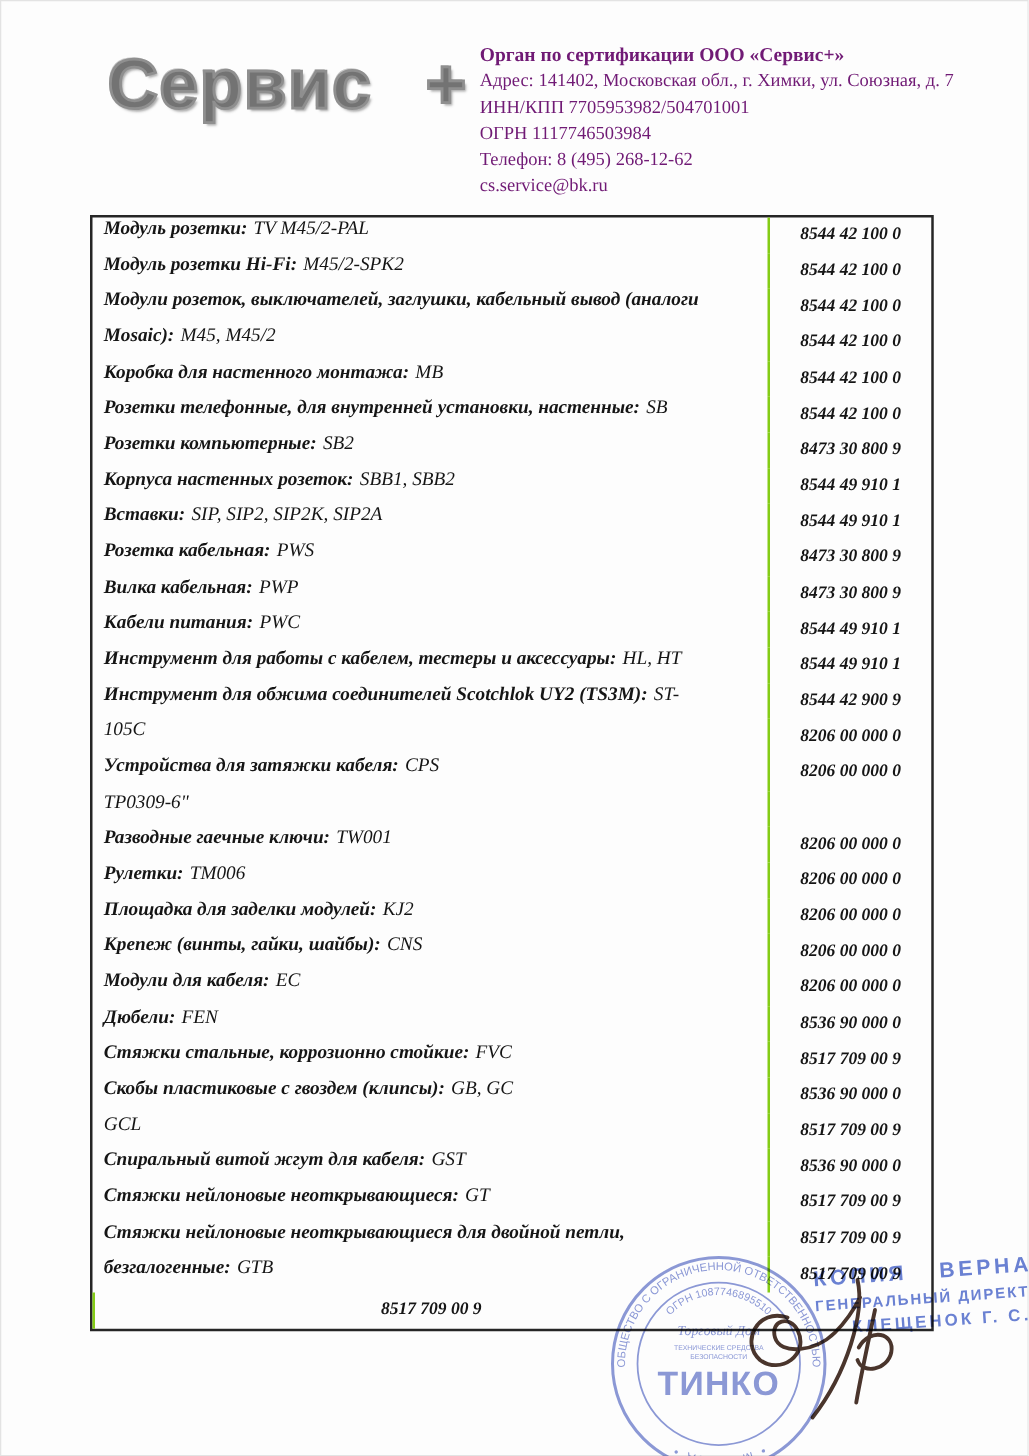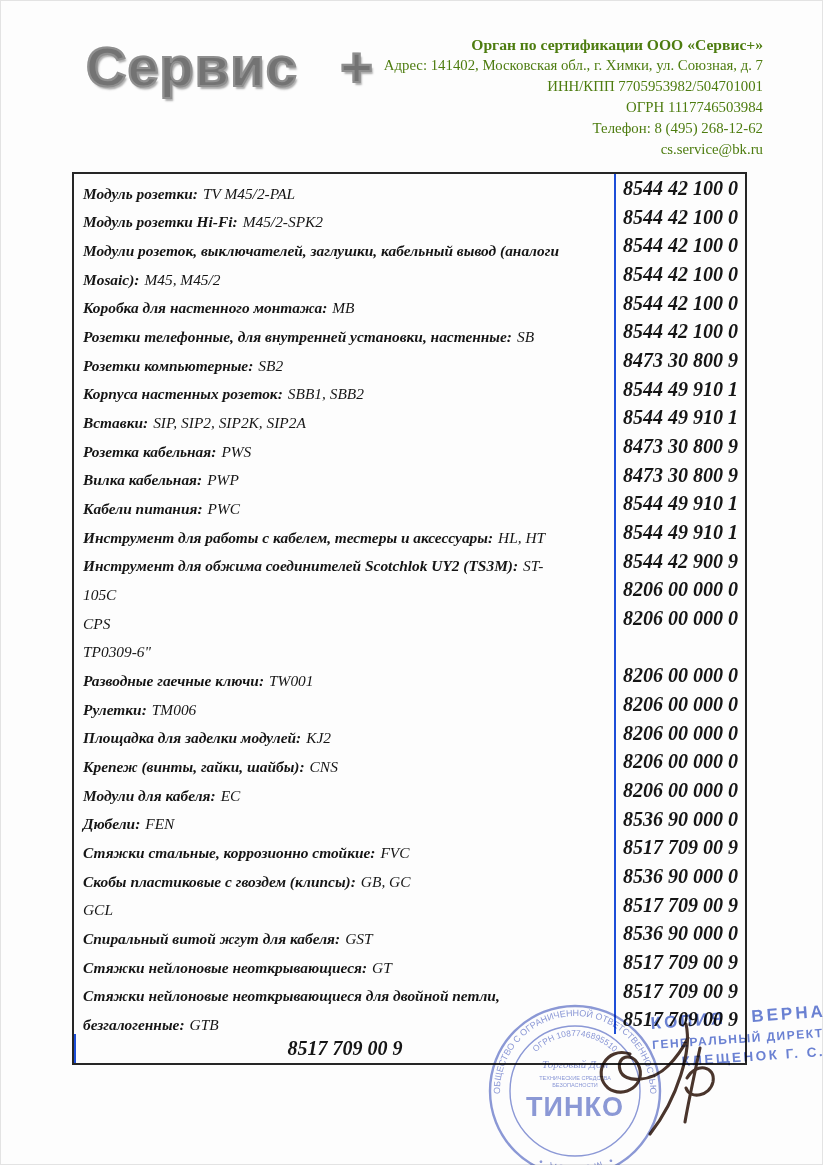--- a/index.html
+++ b/index.html
@@ -17,44 +17,44 @@
     font-size:56px; letter-spacing:1px; word-spacing:26px;
     color:#737373;
     -webkit-text-stroke:2.2px #8f8f8f;
     text-shadow: 2px 3px 2px rgba(70,70,70,.45), -1px -1px 0 #c8c8c8;
     white-space:nowrap;
   }
 
   
   .header {
     position:absolute; top:34px; right:60px;
-    text-align:right; font-size:14.8px; line-height:21px; color:#4d7c0f;
+    font-size:14.8px; line-height:21px; color:#701a75;
     white-space:nowrap;
   }
   .header .org { font-weight:bold; font-size:15.6px; }
 
   
   .codes-table {
     position:absolute; left:72px; top:172px;
     width:675px; height:893px; box-sizing:border-box;
     border:2px solid #262626;
     display:grid; grid-template-columns:540px 1fr;
     grid-auto-rows:28.68px;
   }
   .cell-text {
-    display:flex; align-items:flex-end;
+    display:flex; align-items:flex-start;
     padding-left:9px; font-style:italic; font-size:15.4px;
     white-space:nowrap; overflow:hidden;
   }
   .cell-text .row-bold { font-weight:bold; }
   .cell-text .row-bold:not(:empty) { margin-right:5px; }
   .cell-code {
     display:flex; align-items:center; justify-content:center;
-    border-left:2px solid #1d4ed8;
-    font-style:italic; font-weight:bold; font-size:20px;
+    border-left:2px solid #84cc16;
+    font-style:italic; font-weight:bold; font-size:14px;
     white-space:nowrap;
   }
 
   
   .round-stamp {
     position:absolute; left:486px; top:1002px; width:178px; height:178px;
     mix-blend-mode:multiply; opacity:.88;
   }
   .copy-stamp {
     position:absolute; left:650px; top:1014px; width:172px;
@@ -171,20 +171,21 @@
       </div>
     <div class="cell-code row-code">8544 42 900 9</div>
 
     <div class="cell-text">
         <span class="row-bold"></span>
         <span class="row-regular">105C</span>
       </div>
     <div class="cell-code row-code">8206 00 000 0</div>
 
     <div class="cell-text">
+        <span class="row-bold">Устройства для затяжки кабеля:</span>
         <span class="row-regular">CPS</span>
       </div>
     <div class="cell-code row-code">8206 00 000 0</div>
 
     <div class="cell-text">
         <span class="row-regular">TP0309-6"</span>
       </div>
     <div class="cell-code row-code"></div>
 
     <div class="cell-text">

